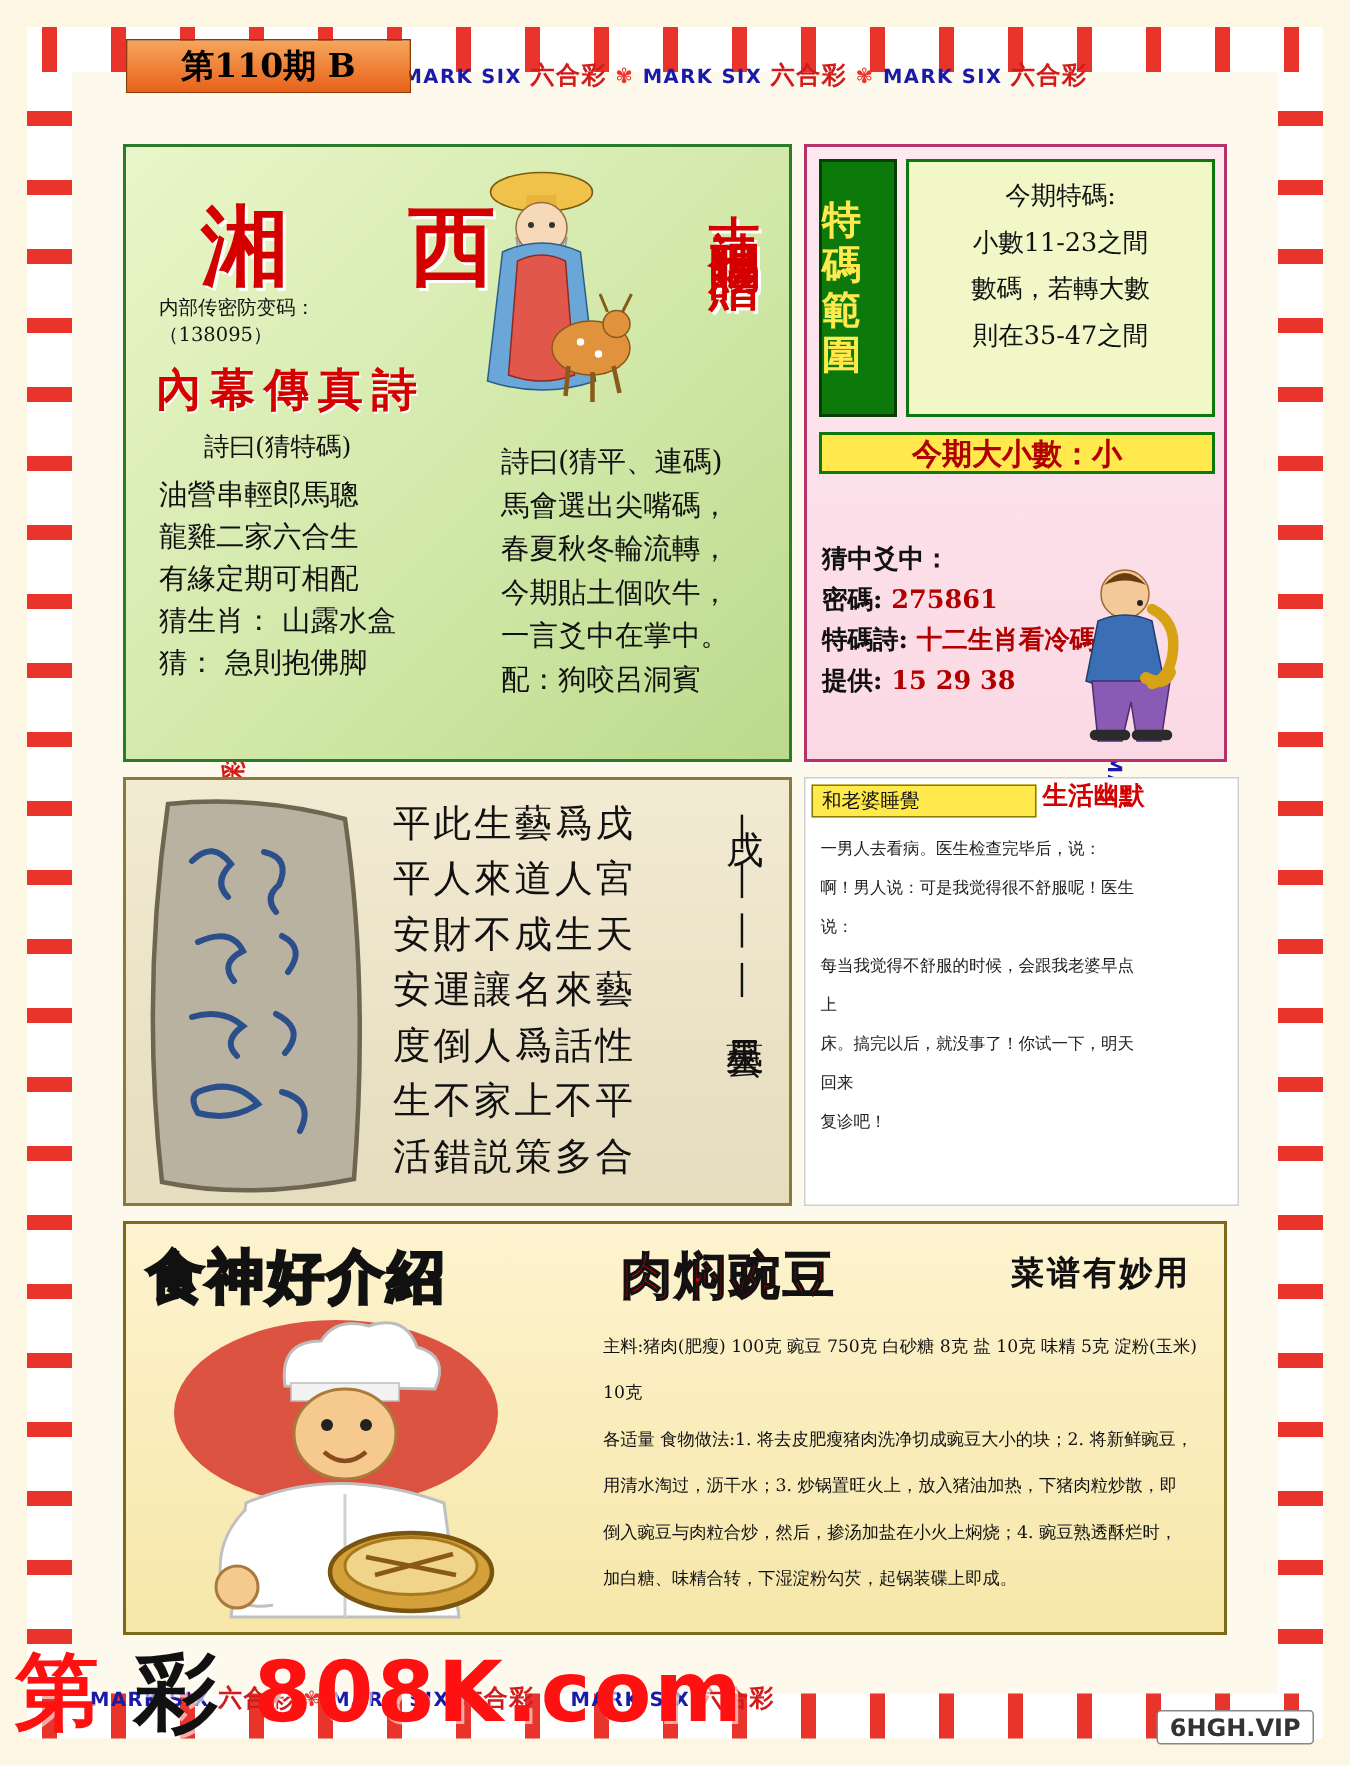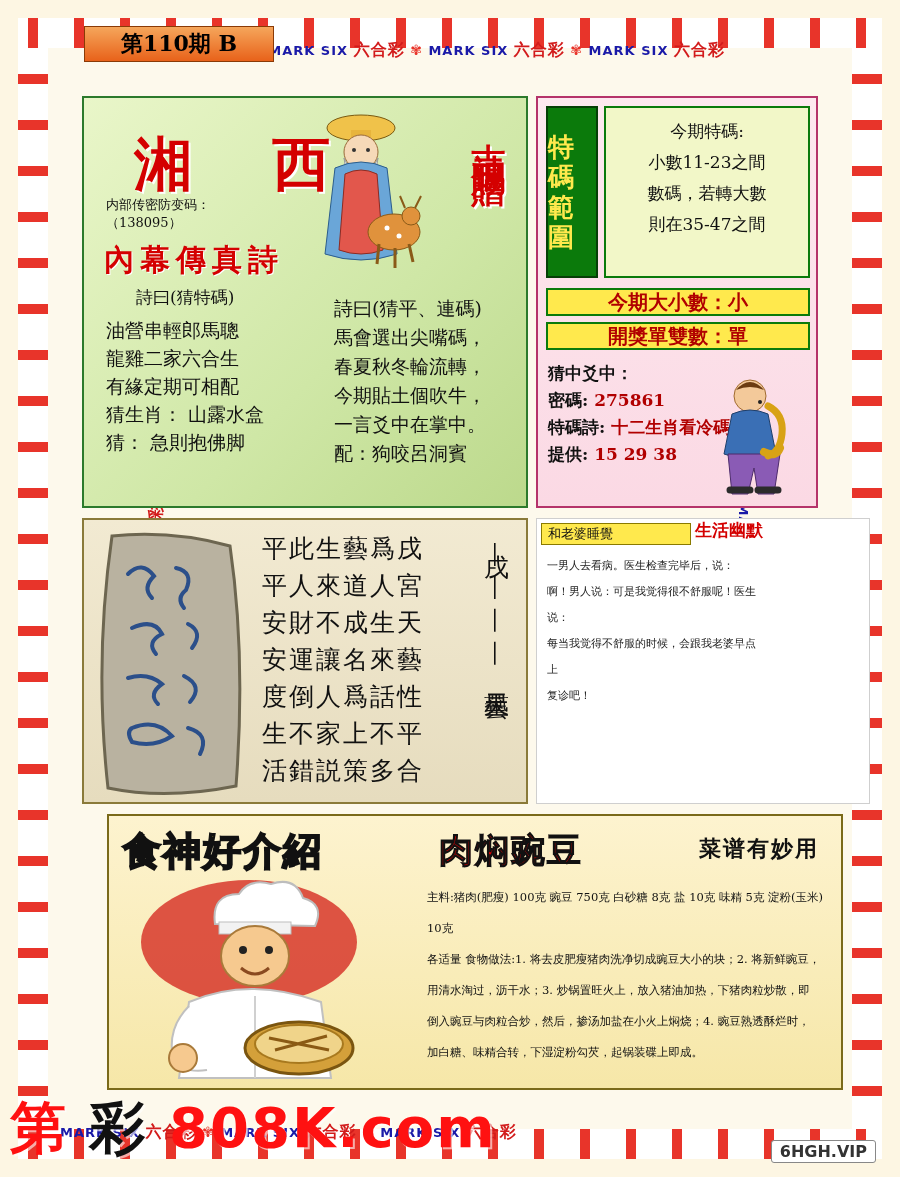--- a/index.html
+++ b/index.html
@@ -155,21 +155,21 @@
   }
   .verse-side {
     position:absolute; right:14px; top:14px;
     font-family:"DejaVu Serif","Liberation Serif",serif;
     font-size:25px; line-height:32px; color:#111;
     writing-mode: vertical-rl;
   }
 
   
   .panel-mr {
-    position:absolute; left:474px; top:444px; width:334px; height:286px;
+    position:absolute; left:474px; top:444px; width:290px; height:286px;
     background:#ffffff; border:1px solid #cfcfcf;
   }
   .joke-title {
     position:absolute; left:4px; top:4px; width:150px; height:22px;
     background:#ffe94d; border:1px solid #8a7a00;
     font-size:13px; color:#111; display:flex; align-items:center; padding-left:6px;
     font-family:"DejaVu Serif","Liberation Serif",serif;
   }
   .joke-badge {
     position:absolute; left:158px; top:0px;
@@ -180,21 +180,20 @@
     position:absolute; left:10px; top:34px; width:210px;
     font-size:11px; line-height:26px; color:#222;
     font-family:"DejaVu Serif","Liberation Serif",serif;
   }
 
   
   .panel-bottom {
     position:absolute; left:20px; top:740px; width:736px; height:276px;
     background: linear-gradient(#fdf3cf,#f6e7a8);
     border:2px solid #7a6a1a;
-    margin-left:25px;
   }
   .chef-title {
     position:absolute; left:14px; top:10px;
     font-family:"DejaVu Serif","Liberation Serif",serif;
     font-size:38px; font-weight:bold; color:#ffe94d;
     -webkit-text-stroke: 2px #111;
     letter-spacing:2px;
   }
   .dish-title {
     position:absolute; left:330px; top:12px;
@@ -341,21 +340,20 @@
       <div class="tema-box">
         <span>特碼範圍</span>
       </div>
       <div class="tema-range">
         <div>今期特碼:</div>
         <div>小數11-23之間</div>
         <div>數碼，若轉大數</div>
         <div>則在35-47之間</div>
       </div>
       <div class="ds-line ds1">今期大小數：小</div>
-      <div class="ds-line ds2">開獎單雙數：單</div>
 
       <div class="cz-block">
         <div>
           <span class="k">猜中爻中：</span>
         </div>
         <div>
           <span class="k">密碼:</span>
           <span>275861</span>
         </div>
         <div>
@@ -408,20 +406,21 @@
       <div class="verse-side">戌 — — — — 天藝星</div>
     </div>
 
     <div class="panel-mr">
       <div class="joke-title">和老婆睡覺</div>
       <div class="joke-badge">生活幽默</div>
       <div class="joke-body">
         <div>一男人去看病。医生检查完毕后，说：</div>
         <div>啊！男人说：可是我觉得很不舒服呢！医生说：</div>
         <div>每当我觉得不舒服的时候，会跟我老婆早点上</div>
+        <div>床。搞完以后，就没事了！你试一下，明天回来</div>
         <div>复诊吧！</div>
       </div>
     </div>
 
     <div class="panel-bottom">
       <div class="chef-title">食神好介紹</div>
       <div class="dish-title">肉焖豌豆</div>
       <div class="menu-note">菜谱有妙用</div>
 
       <div class="chef-img">

